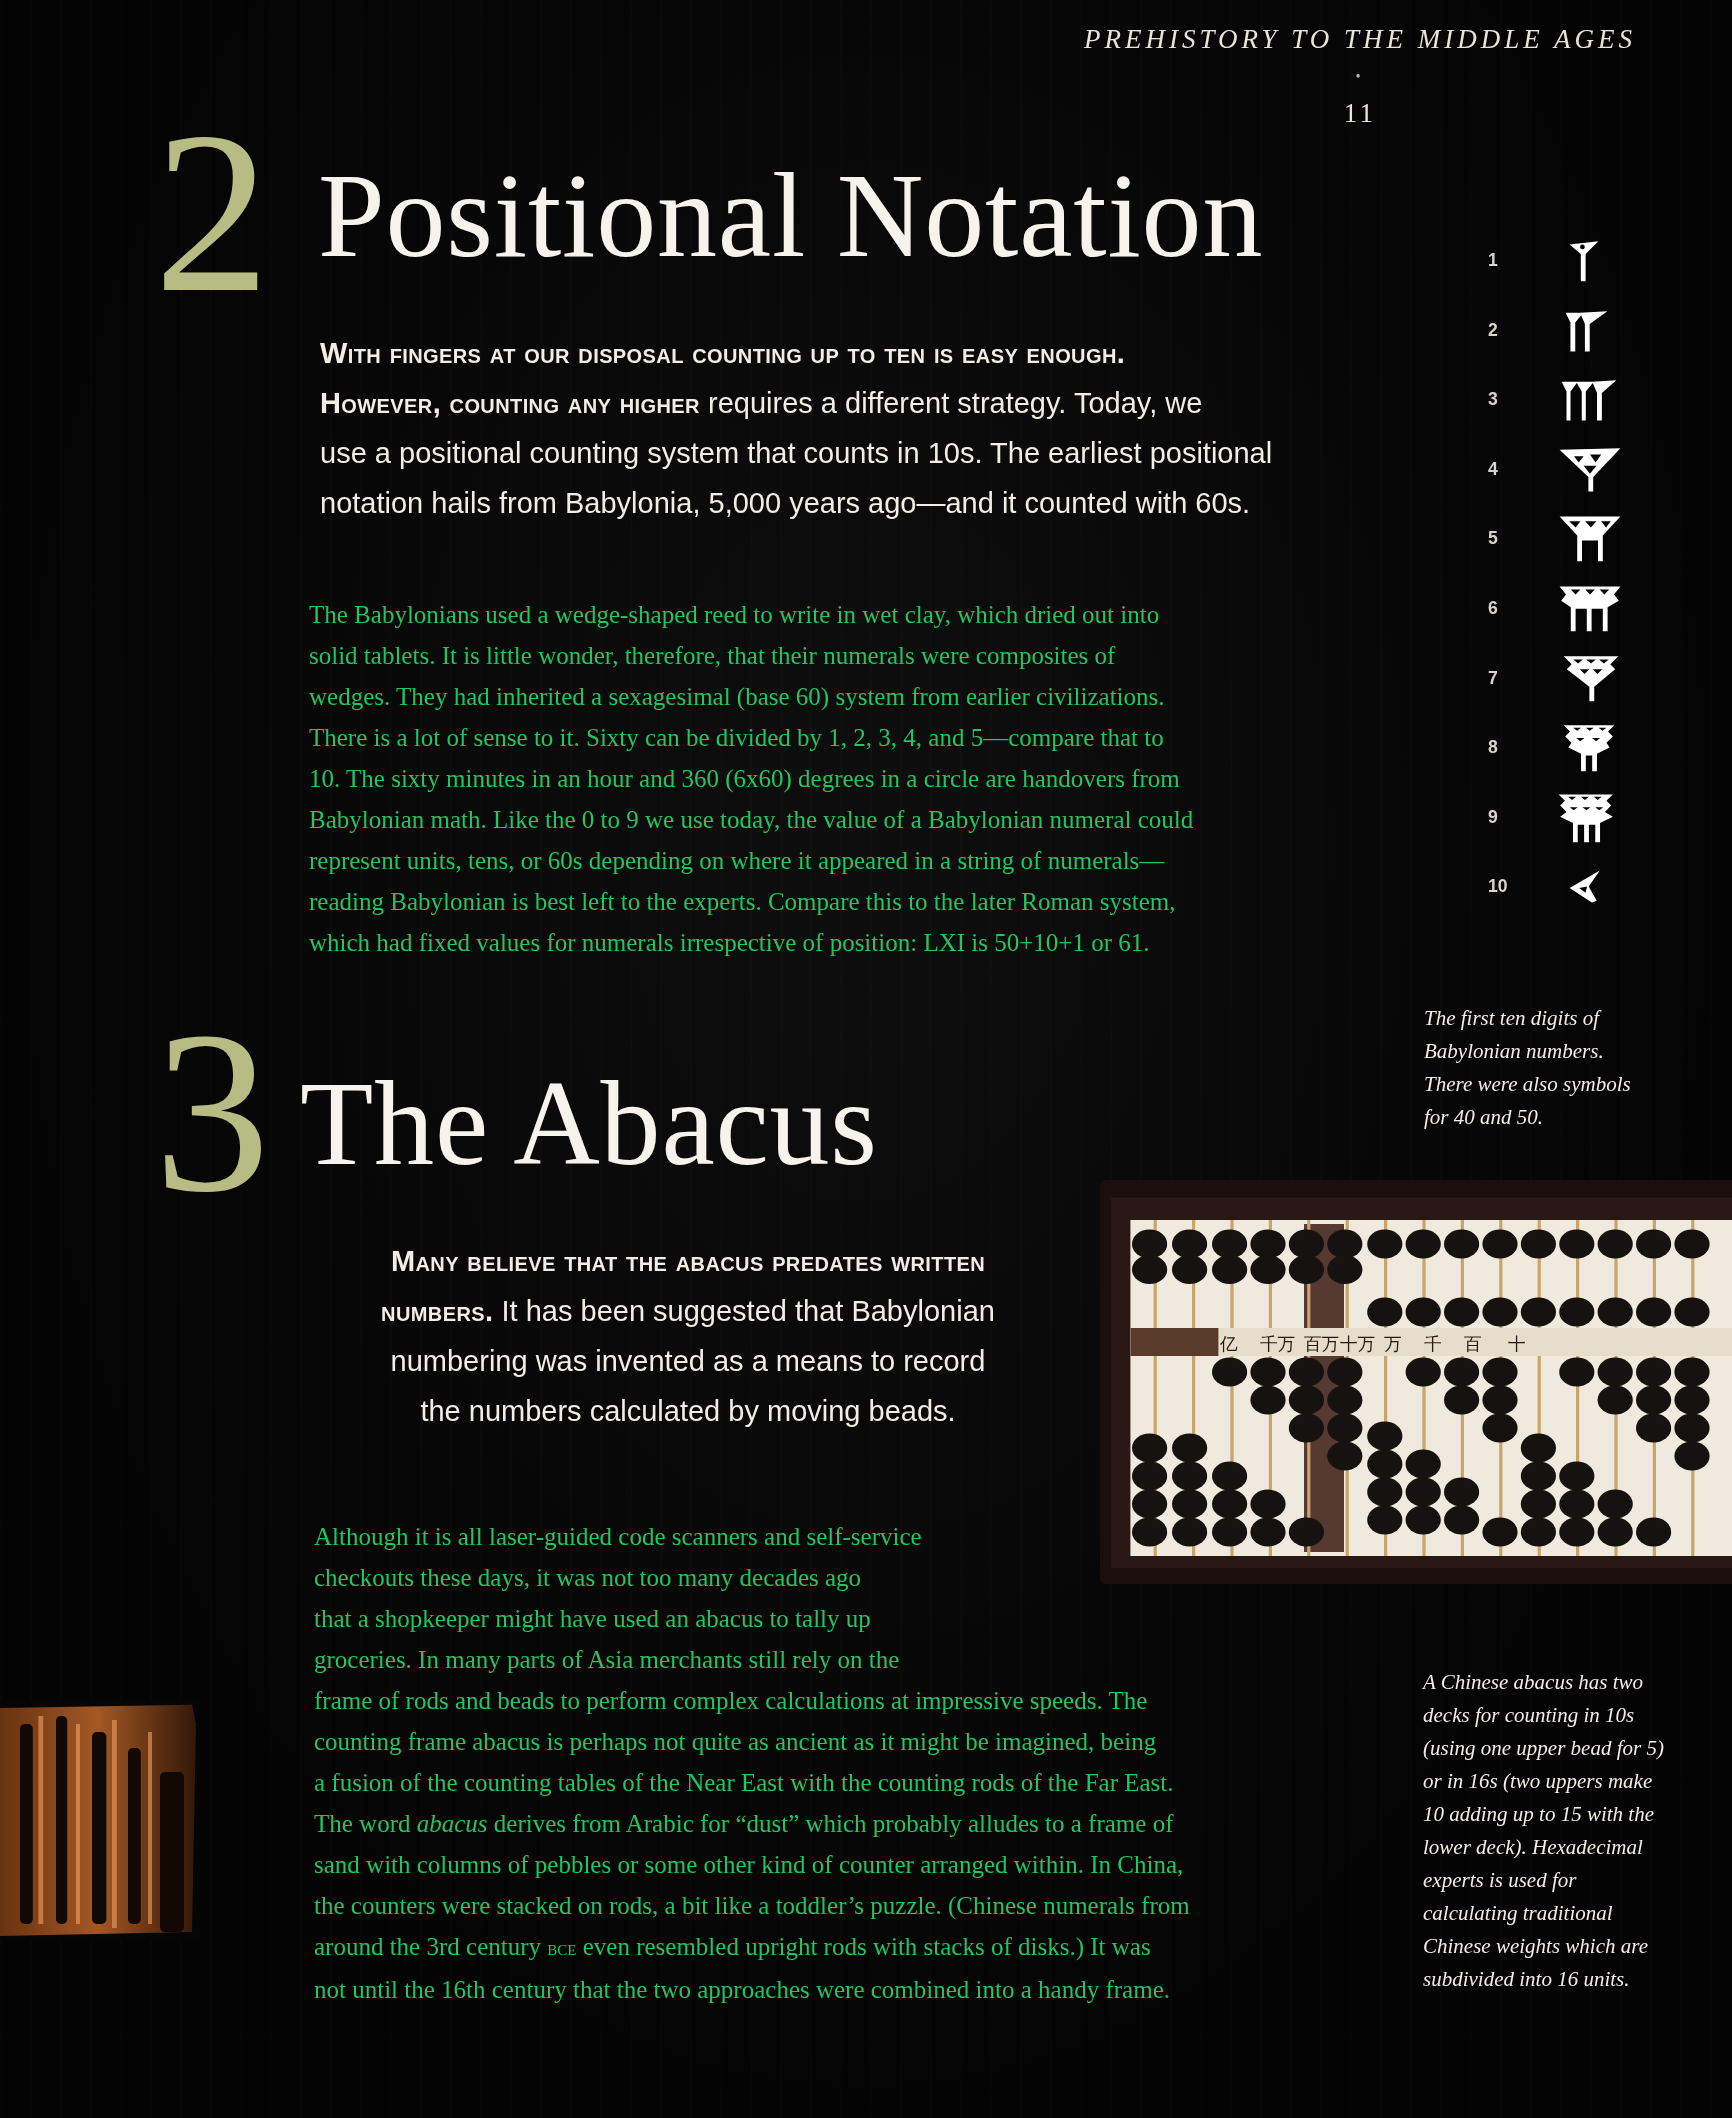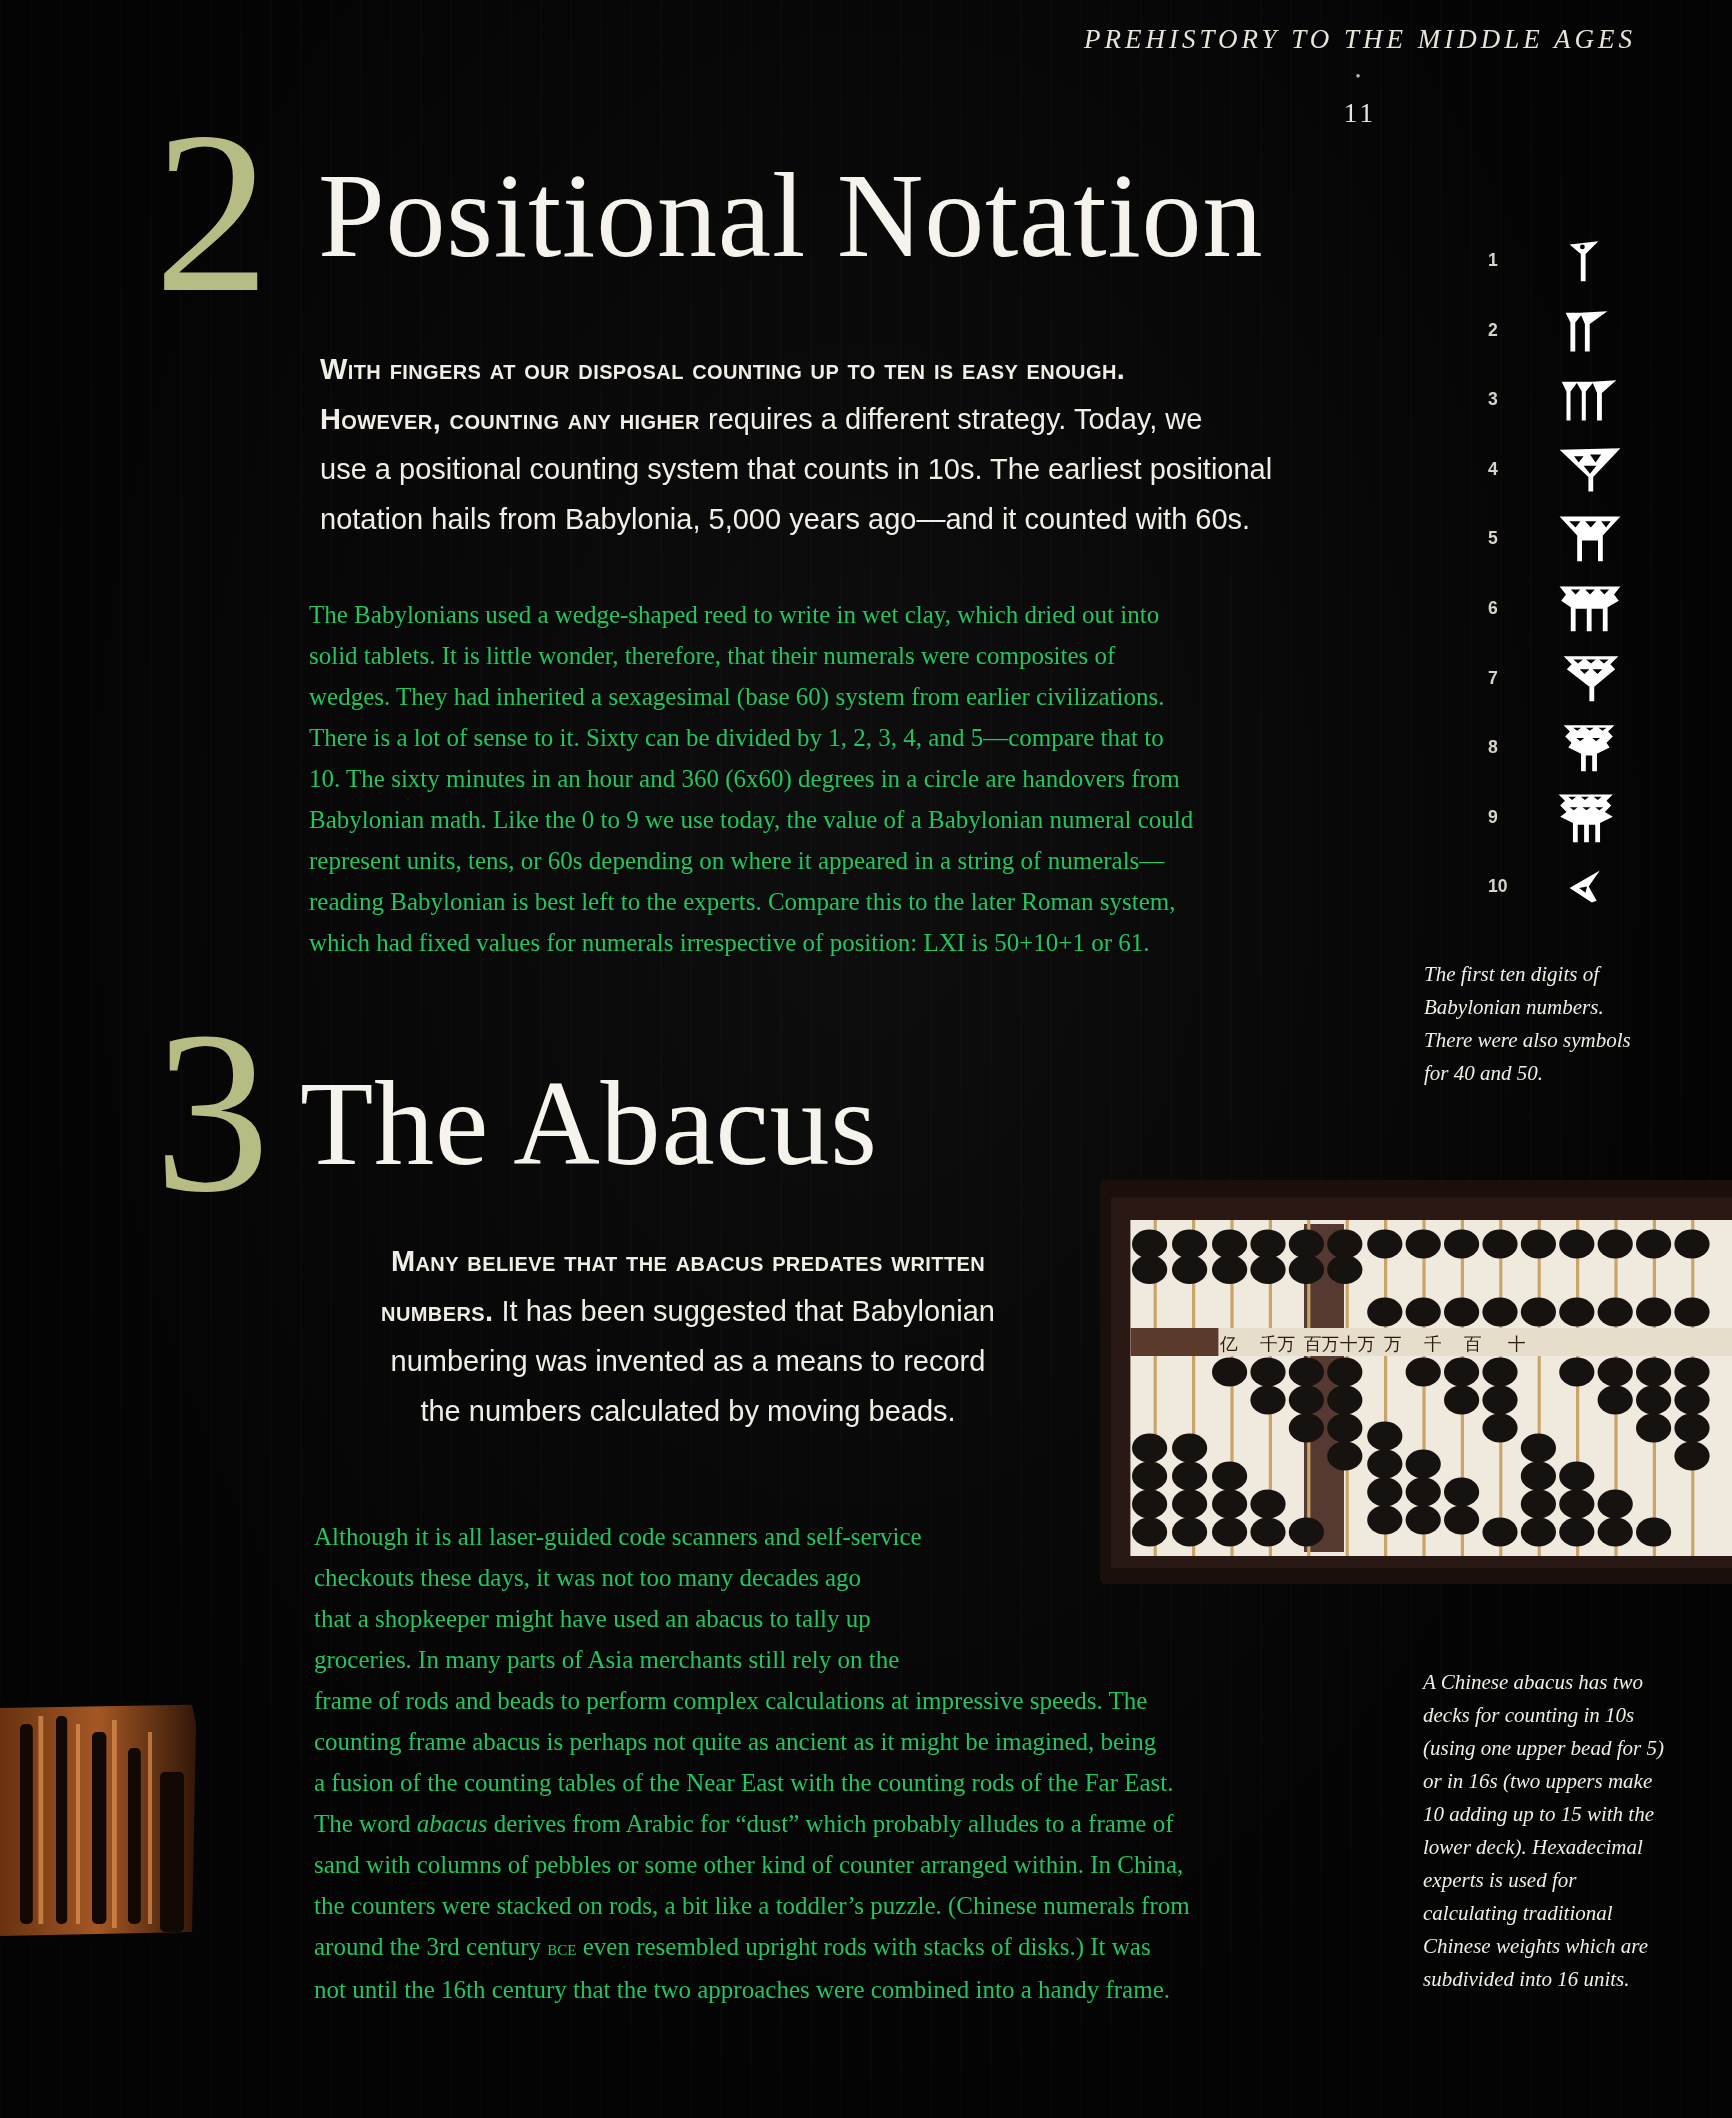--- a/index.html
+++ b/index.html
@@ -84,21 +84,21 @@
 
 <div class="abs running-head">
   <span>PREHISTORY TO THE MIDDLE AGES</span>
   <span class="sep">•</span>
   <span class="folio">11</span>
 </div>
 
 <div class="abs sec-num" style="left:154px; top:96px;">2</div>
 <div class="abs sec-title" style="left:318px; top:156px;">Positional Notation</div>
 
-<div class="abs intro" style="left:320px; top:344px; width:1064px;">
+<div class="abs intro" style="left:320px; top:328px; width:1064px;">
   <span class="lead">With fingers at our disposal counting up to ten is easy enough.</span><br>
   <span class="lead">However, counting any higher</span><span> requires a different strategy. Today, we</span><br>
   <span>use a positional counting system that counts in 10s. The earliest positional</span><br>
   <span>notation hails from Babylonia, 5,000 years ago—and it counted with 60s.</span>
 </div>
 
 <div class="abs body" style="left:309px; top:594px; width:1088px;">
   <span class="line">The Babylonians used a wedge-shaped reed to write in wet clay, which dried out into</span>
   <span class="line">solid tablets. It is little wonder, therefore, that their numerals were composites of</span>
   <span class="line">wedges. They had inherited a sexagesimal (base 60) system from earlier civilizations.</span>
@@ -195,21 +195,21 @@
     <span class="cu-num">10</span>
     <span class="cu-glyph" style="left:80px;">
       <svg width="35" height="35" viewBox="0 0 44 44">
           <path d="M2 24 L40 2 L26 22 L36 40 L30 42 Z" fill="#fff"></path>
           <path d="M14 24 L24 22 L22 30 Z" fill="#050505"></path>
         </svg>
     </span>
   </div>
 </div>
 
-<div class="abs caption" style="left:1424px; top:958px; width:288px;">
+<div class="abs caption" style="left:1424px; top:1002px; width:288px;">
   <span class="line">The first ten digits of</span>
   <span class="line">Babylonian numbers.</span>
   <span class="line">There were also symbols</span>
   <span class="line">for 40 and 50.</span>
 </div>
 
 <div class="abs sec-num" style="left:154px; top:996px;">3</div>
 <div class="abs sec-title" style="left:300px; top:1064px;">The Abacus</div>
 
 <div class="abs intro" style="left:320px; top:1236px; width:736px;text-align:center;">

